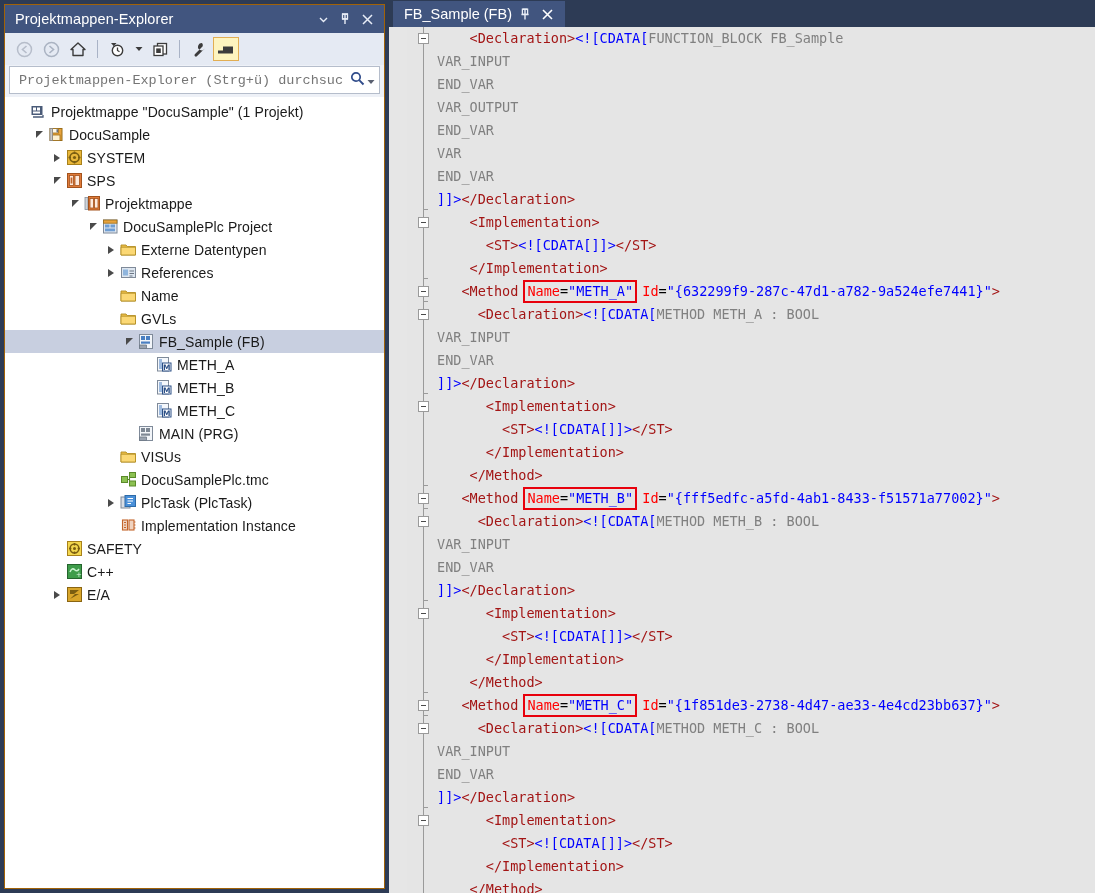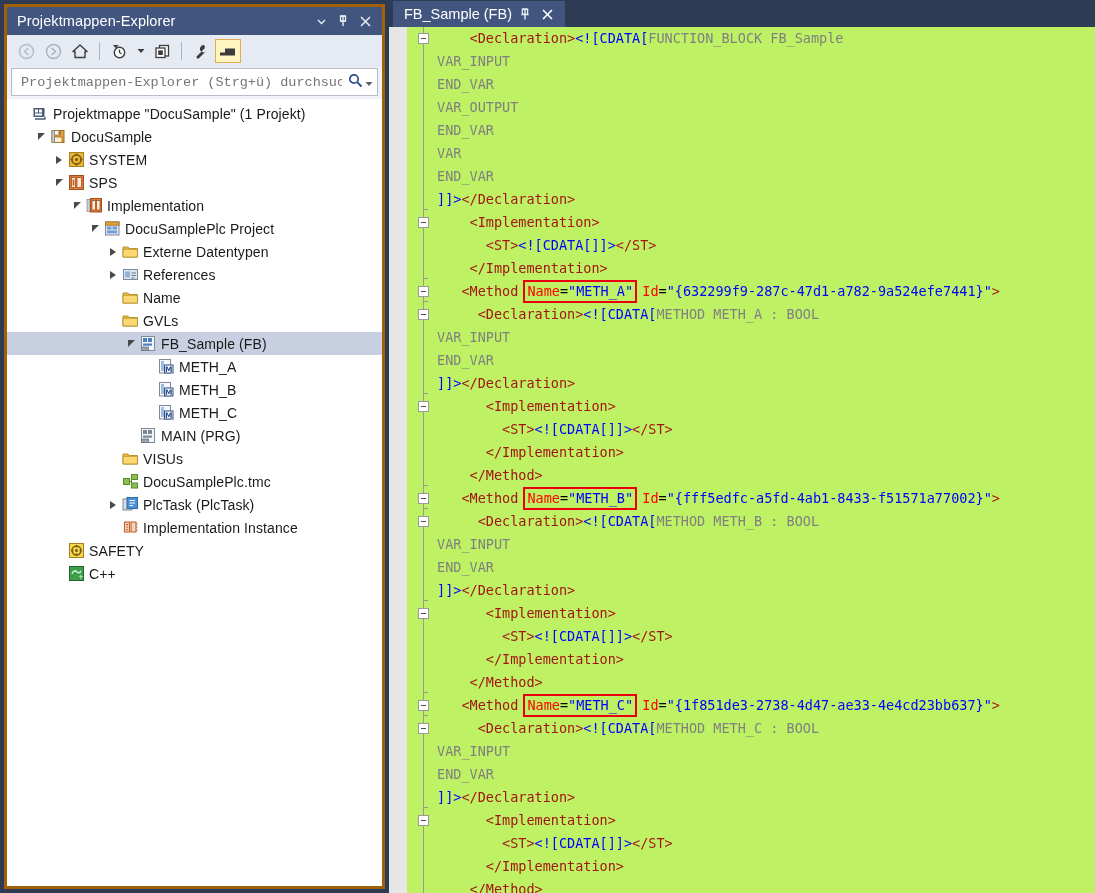--- a/index.html
+++ b/index.html
@@ -17,21 +17,21 @@
   }
 
   
   #solution-panel {
     position: absolute;
     left: 4px; top: 4px;
     width: 381px; height: 885px;
     background: #eef1f7;
     display: flex;
     flex-direction: column;
-    border: 3px solid #a16207;
+    border: 1px solid #a16207;
   }
   .panel-titlebar {
     height: 28px;
     background: #41557f;
     display: flex;
     align-items: center;
     padding: 0 6px 0 10px;
     flex: 0 0 auto;
   }
   .panel-title {
@@ -185,21 +185,21 @@
     width: 20px; height: 20px;
     display: flex; align-items: center; justify-content: center;
     color: #e8edf7;
     margin-left: 3px;
   }
 
   #code-surface {
     position: absolute;
     left: 0; top: 27px;
     width: 706px; height: 866px;
-    background: #bef264;
+    background: #e5e5e5;
     overflow: hidden;
   }
   #sel-margin {
     position: absolute;
     left: 0; top: 0;
     width: 18px; height: 866px;
     background: #e6e6e6;
   }
   #gutter {
     position: absolute;
@@ -415,21 +415,21 @@
           <div style="width: 62px; flex: 0 0 auto;"></div>
           <div class="twisty expanded"></div>
           <div class="ticon">
             <svg width="17" height="17" viewBox="0 0 17 17">
               <rect x="1" y="2.5" width="3" height="12" fill="#cfd4da" stroke="#868e99" stroke-width="0.8"></rect>
               <rect x="4.5" y="1.5" width="11" height="13.5" fill="#e07b39" stroke="#a3521d" stroke-width="1"></rect>
               <rect x="6" y="3.5" width="3.5" height="9.5" fill="#fdeadd" stroke="#a3521d" stroke-width="0.8"></rect>
               <rect x="10.5" y="3.5" width="3.5" height="9.5" fill="#fdeadd" stroke="#a3521d" stroke-width="0.8"></rect>
             </svg>
           </div>
-          <div class="tree-label">Implementation</div>
+          <div class="tree-label">Projektmappe</div>
         </div>
         <div class="tree-row">
           <div style="width: 80px; flex: 0 0 auto;"></div>
           <div class="twisty expanded"></div>
           <div class="ticon">
             <svg width="17" height="17" viewBox="0 0 17 17">
               <rect x="1.5" y="2" width="13.5" height="13" fill="#dfe6ef" stroke="#7f8a99" stroke-width="1"></rect>
               <rect x="1.5" y="2" width="13.5" height="3.2" fill="#e8a33d" stroke="#9a6c17" stroke-width="0.8"></rect>
               <rect x="3" y="6.5" width="4.5" height="3" fill="#6e9ed4"></rect>
               <rect x="8.5" y="6.5" width="4.5" height="3" fill="#6e9ed4"></rect>
@@ -616,20 +616,31 @@
           <div style="width: 44px; flex: 0 0 auto;"></div>
           <div class="twisty "></div>
           <div class="ticon">
             <svg width="17" height="17" viewBox="0 0 17 17">
               <rect x="1.5" y="1.5" width="14" height="14" fill="#3e9c4a" stroke="#24642d" stroke-width="1"></rect>
               <path d="M4 9 q2 -5 5 -2 q2 2 4 -1" stroke="#c9f2ce" stroke-width="1.5" fill="none"></path>
               <text x="10" y="13.5" font-size="7" font-family="DejaVu Sans, sans-serif" fill="#dff7e2">+</text>
             </svg>
           </div>
           <div class="tree-label">C++</div>
+        </div>
+        <div class="tree-row">
+          <div style="width: 44px; flex: 0 0 auto;"></div>
+          <div class="twisty collapsed"></div>
+          <div class="ticon">
+            <svg width="17" height="17" viewBox="0 0 17 17">
+              <rect x="1.5" y="1.5" width="14" height="14" fill="#d9a62b" stroke="#8a6512" stroke-width="1"></rect>
+              <path d="M4 4 h9 l-5 4 h5 l-9 5 l5 -5 h-5 z" fill="#7a5d10"></path>
+            </svg>
+          </div>
+          <div class="tree-label">E/A</div>
         </div>
       </div>
   </div>
 
   <div id="editor-area">
     <div id="tabstrip">
       <div id="tab-active">
         <span class="tab-label">FB_Sample (FB)</span>
         <span class="tab-btn">
           <svg width="12" height="13" viewBox="0 0 12 13">

